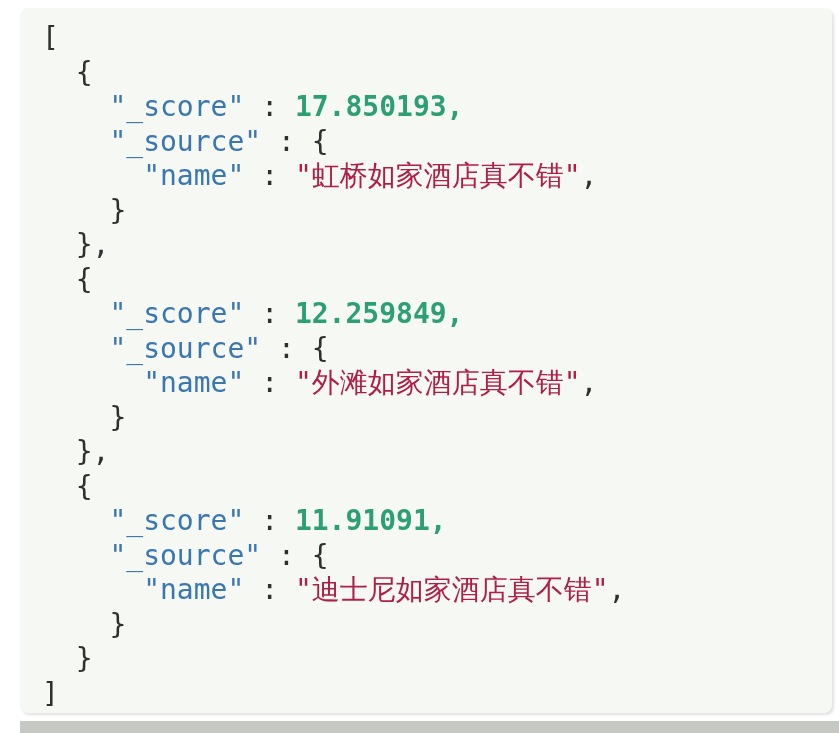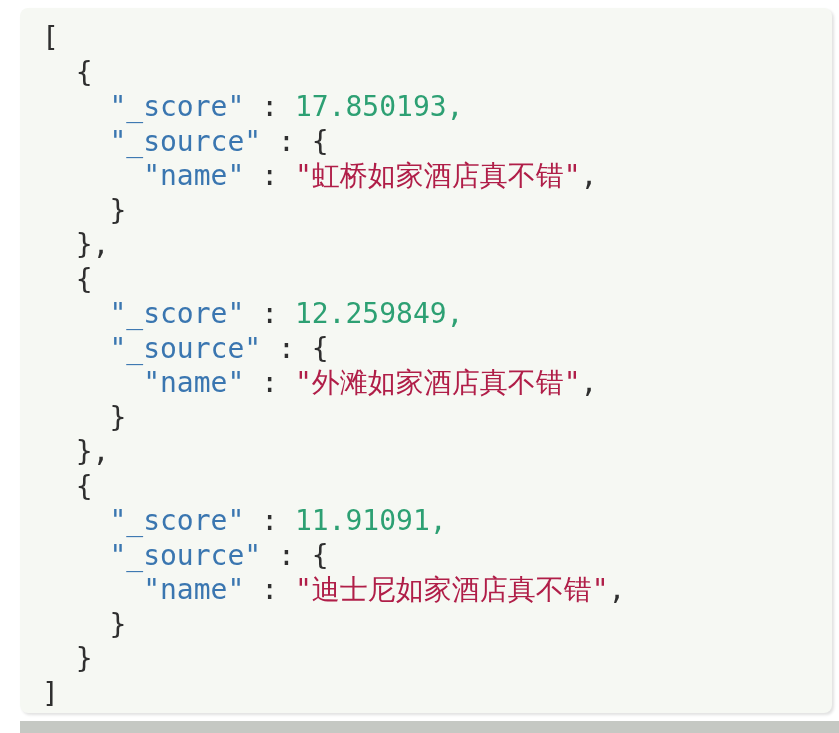--- a/index.html
+++ b/index.html
@@ -31,21 +31,21 @@
     font-family:"DejaVu Sans Mono","Liberation Mono",monospace;
     font-size:28px;
     line-height:34.5px;
     white-space:pre;
     overflow:hidden;
     box-shadow:2px 2px 3px rgba(0,0,0,0.12);
   }
   .code-line{white-space:pre;}
   .tok-p{color:var(--punct-color);}
   .tok-k{color:var(--key-color);}
-  .tok-n{color:var(--number-color);}
+  .tok-n{color:var(--number-color);font-weight:bold;}
   .tok-s{color:var(--string-color);}
   .bottom-shadow{
     position:absolute;
     left:20px;right:0;bottom:0;
     height:12px;
     background:var(--shadow-color);
   }
 </style>
 </head>
 <body>

